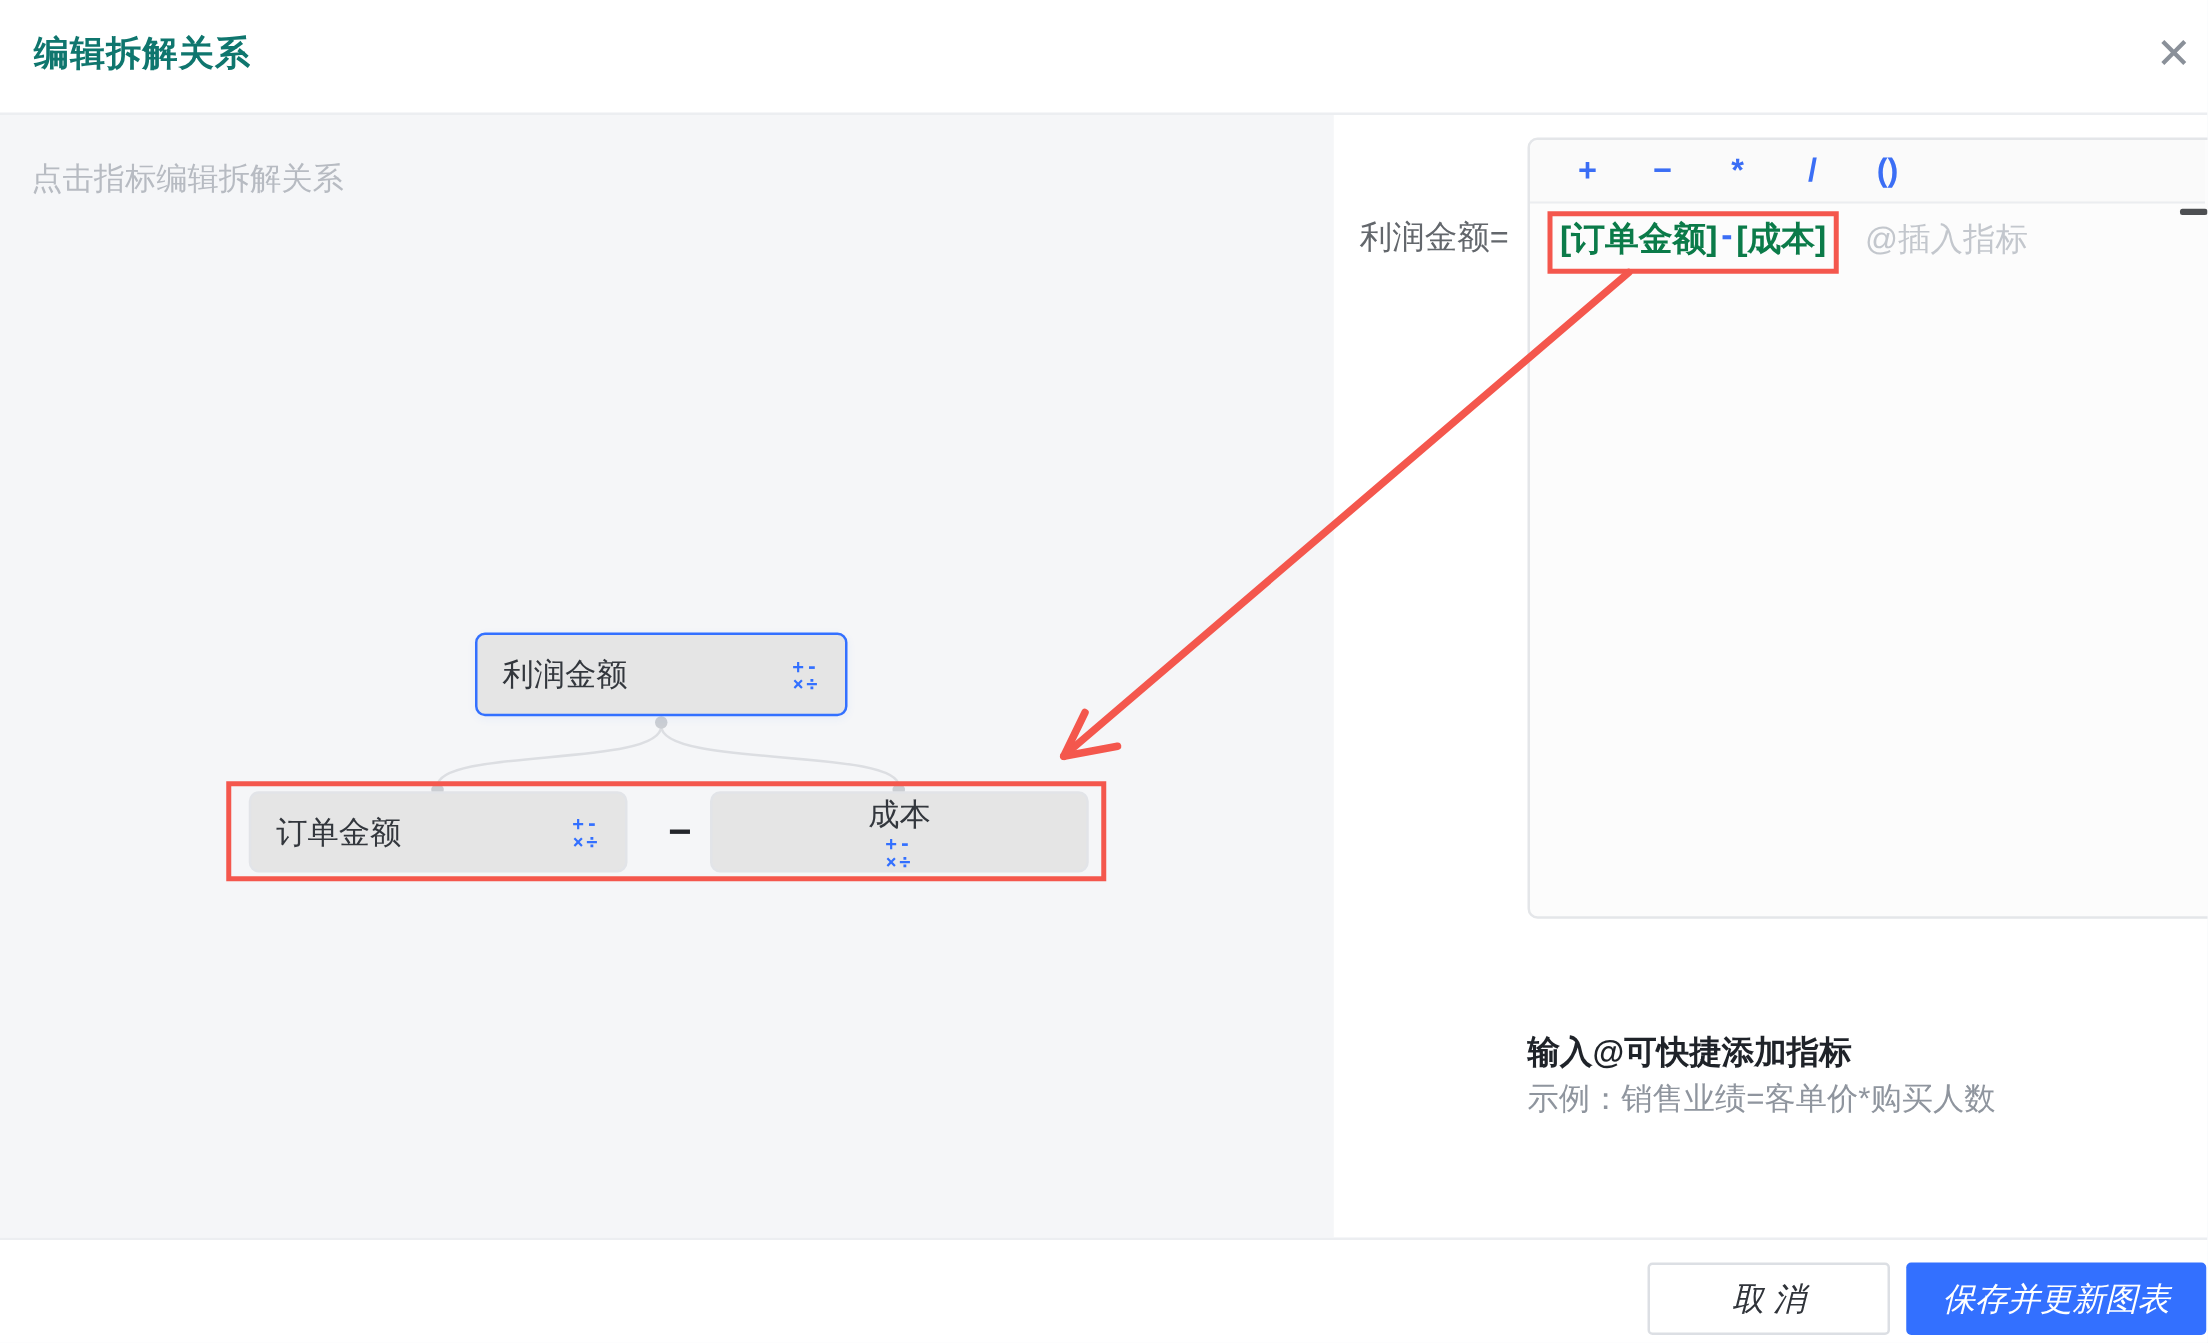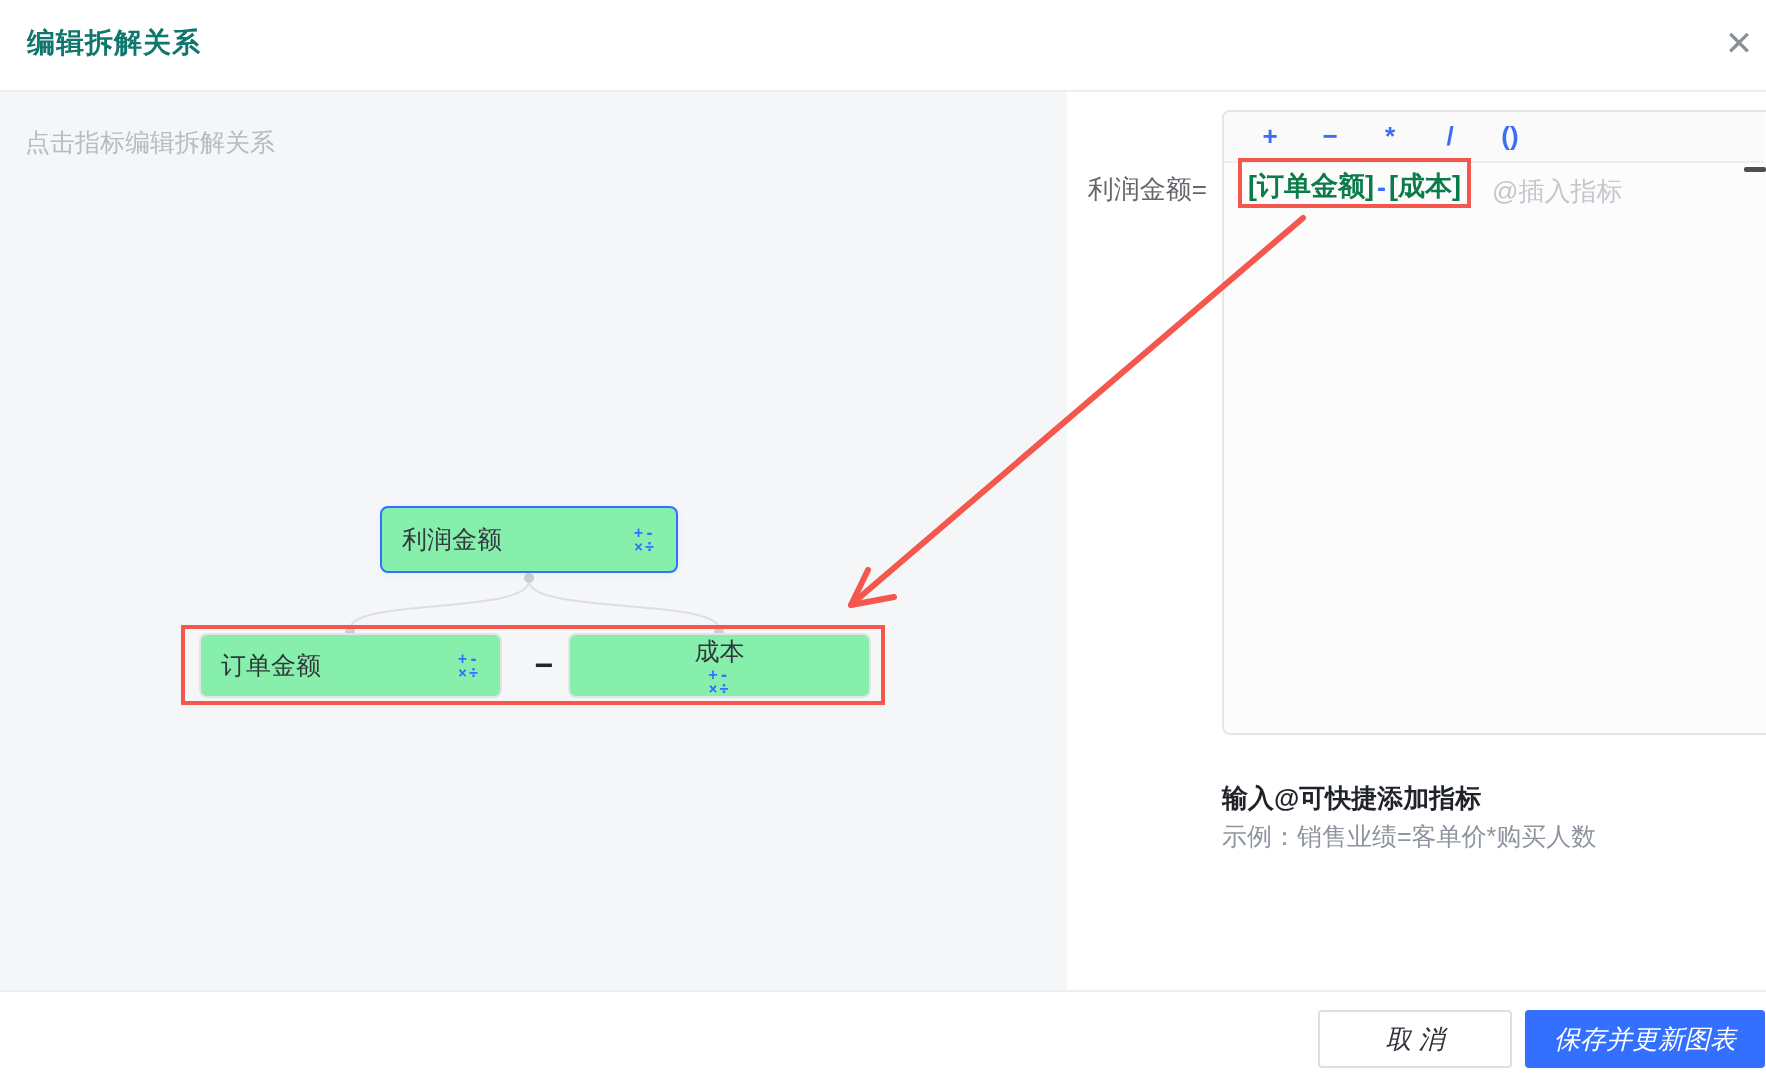--- a/index.html
+++ b/index.html
@@ -14,51 +14,51 @@
   
   .header{left:0;top:0;width:1766px;height:90px;background:#fff;border-bottom:2px solid #eceef1;}
   .dialog-title{left:27px;top:24px;font-size:28px;font-weight:700;color:#0f766e;letter-spacing:1px;}
   .close-btn{left:1718px;top:22px;width:42px;height:42px;display:flex;align-items:center;justify-content:center;
     font-size:34px;color:#8a9099;font-weight:300;cursor:pointer;line-height:1;}
 
   
   .canvas-panel{left:0;top:92px;width:1067px;height:898px;background:#f5f6f8;}
   .canvas-hint{left:25px;top:34px;font-size:25px;color:#b7bbc2;position:absolute;}
 
-  .node{position:absolute;background:#86efac;display:flex;align-items:center;justify-content:space-between;
+  .node{position:absolute;background:#e5e5e5;display:flex;align-items:center;justify-content:space-between;
     padding:0 20px;box-sizing:border-box;border-radius:8px;}
   .node-parent{left:380px;top:414px;width:298px;height:67px;border:2px solid #3370ff;box-shadow:0 2px 8px rgba(51,112,255,0.06);}
   .node-child1{left:199px;top:541px;width:303px;height:65px;border:2px solid #e2e4e8;}
   .node-child2{left:568px;top:541px;width:303px;height:65px;border:2px solid #e2e4e8;flex-direction:column;}
   .node-label{font-size:25px;color:#33373d;}
   .op-icon{display:flex;flex-direction:column;align-items:center;justify-content:center;
     color:#3370ff;font-size:15px;font-weight:700;line-height:14px;letter-spacing:2px;font-family:"DejaVu Sans Mono",monospace;}
   .between-op{left:520px;top:548px;width:48px;height:50px;display:flex;align-items:center;justify-content:center;
     font-size:32px;font-weight:700;color:#23262b;position:absolute;}
   .red-frame{position:absolute;border:4px solid #f4574d;box-sizing:border-box;}
   .red-frame-canvas{left:181px;top:533px;width:704px;height:80px;}
 
   
   .formula-label{left:1085px;top:172px;width:122px;text-align:right;font-size:26px;color:#63676c;}
   .formula-panel{left:1222px;top:110px;width:600px;height:625px;background:#fcfcfc;
     border:2px solid #e4e6e9;border-radius:8px;box-sizing:border-box;}
   .formula-toolbar{left:1224px;top:112px;width:540px;height:51px;background:#fafafa;
     border-bottom:2px solid #ebedf0;border-radius:8px 0 0 0;display:flex;align-items:center;
     padding-left:16px;box-sizing:border-box;}
   .tool-op{width:60px;text-align:center;font-size:26px;font-weight:600;color:#3b6ef5;cursor:pointer;}
-  .formula-redbox{left:1238px;top:158px;height:50px;display:flex;align-items:flex-end;padding:0 6px;}
+  .formula-redbox{left:1238px;top:169px;height:50px;display:flex;align-items:flex-start;padding:0 6px;}
   .token{font-size:27px;font-weight:600;color:#0b7b49;white-space:nowrap;}
   .token-op{color:#3b6ef5;padding:0 3px;font-weight:700;}
   .formula-placeholder{left:1492px;top:174px;font-size:26px;color:#c3c7cd;}
   .scrollbar-piece{left:1744px;top:167px;width:22px;height:5px;background:#4d4f52;border-radius:2px;}
 
   
   .help-block{left:1222px;top:779px;width:520px;}
   .help-line{margin:0;line-height:38px;font-size:25px;color:#8f959e;}
-  .help-line.strong{font-size:26px;color:#1f2329;font-weight:700;}
+  .help-line.strong{font-size:26px;color:#1f2329;font-weight:700;margin-top:43px;}
 
   
   .footer{left:0;top:990px;width:1766px;height:84px;background:#fff;border-top:2px solid #eceef1;}
   .btn{position:absolute;top:1010px;height:58px;display:flex;align-items:center;justify-content:center;
     font-size:26px;border-radius:4px;box-sizing:border-box;cursor:pointer;font-style:italic;}
   .btn-cancel{left:1318px;width:194px;background:#fff;border:2px solid #dcdfe4;color:#30343a;}
   .btn-save{left:1525px;width:240px;background:#3370ff;color:#ffffff;border:none;}
 
   .overlay-svg{left:0;top:0;width:1766px;height:1074px;pointer-events:none;}
 </style>

